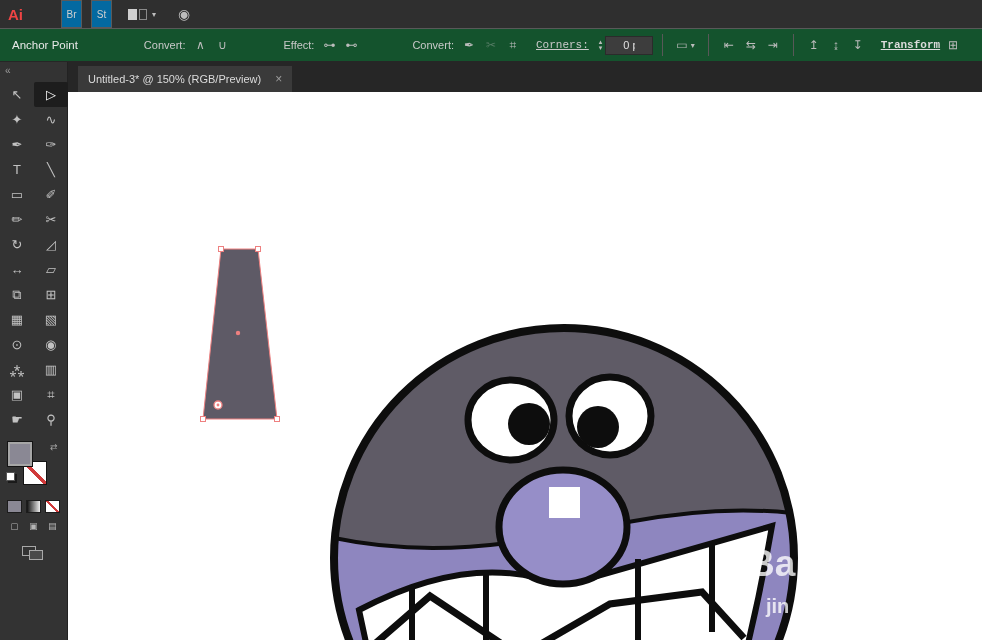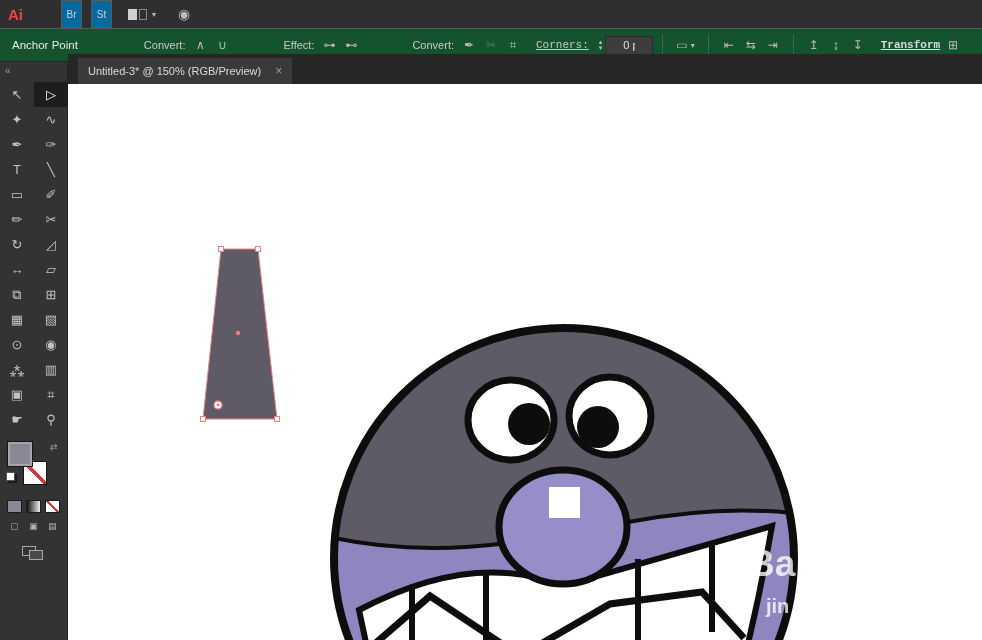--- a/index.html
+++ b/index.html
@@ -64,21 +64,21 @@
   .paint-btn.grad { background:linear-gradient(90deg,#111,#efefef); }
   .paint-btn.none { background:#fff; background-image:linear-gradient(45deg, transparent 42%, #d03a3a 42%, #d03a3a 58%, transparent 58%); }
   .mode-btn { width:15px; height:13px; background:transparent; border:none; color:#b5b5b5;
     font-size:9px; display:flex; align-items:center; justify-content:center; padding:0; font-family:inherit; }
   .screen-row { display:flex; justify-content:center; margin-top:14px; }
   .screen-btn { position:relative; width:24px; height:16px; background:transparent; border:none; }
   .screen-btn .m1 { position:absolute; left:0; top:0; width:14px; height:10px; border:1px solid #a8a8a8; background:#333; }
   .screen-btn .m2 { position:absolute; left:7px; top:4px; width:14px; height:10px; border:1px solid #a8a8a8; background:#4a4a4a; }
 
   
-  .tab-bar { position:absolute; left:68px; top:54px; width:914px; height:30px; background:#262626; }
+  .tab-bar { position:absolute; left:68px; top:62px; width:914px; height:30px; background:#262626; }
   .doc-tab { position:absolute; left:10px; top:4px; height:26px; background:#3a3a3a;
     display:flex; align-items:center; padding:0 10px; color:#dcdcdc; font-size:11px; }
   .tab-close { margin-left:14px; color:#9c9c9c; font-size:12px; }
 
   
   .canvas { position:absolute; left:68px; top:92px; width:914px; height:548px; background:#ffffff; overflow:hidden; }
   .canvas svg { display:block; }
   .watermark { position:absolute; left:680px; top:453px; color:rgba(255,255,255,.78); line-height:1; }
   .wm1 { display:block; font-size:37px; font-weight:bold; }
   .wm2 { display:block; font-size:20px; font-weight:bold; margin:14px 0 0 18px; }

